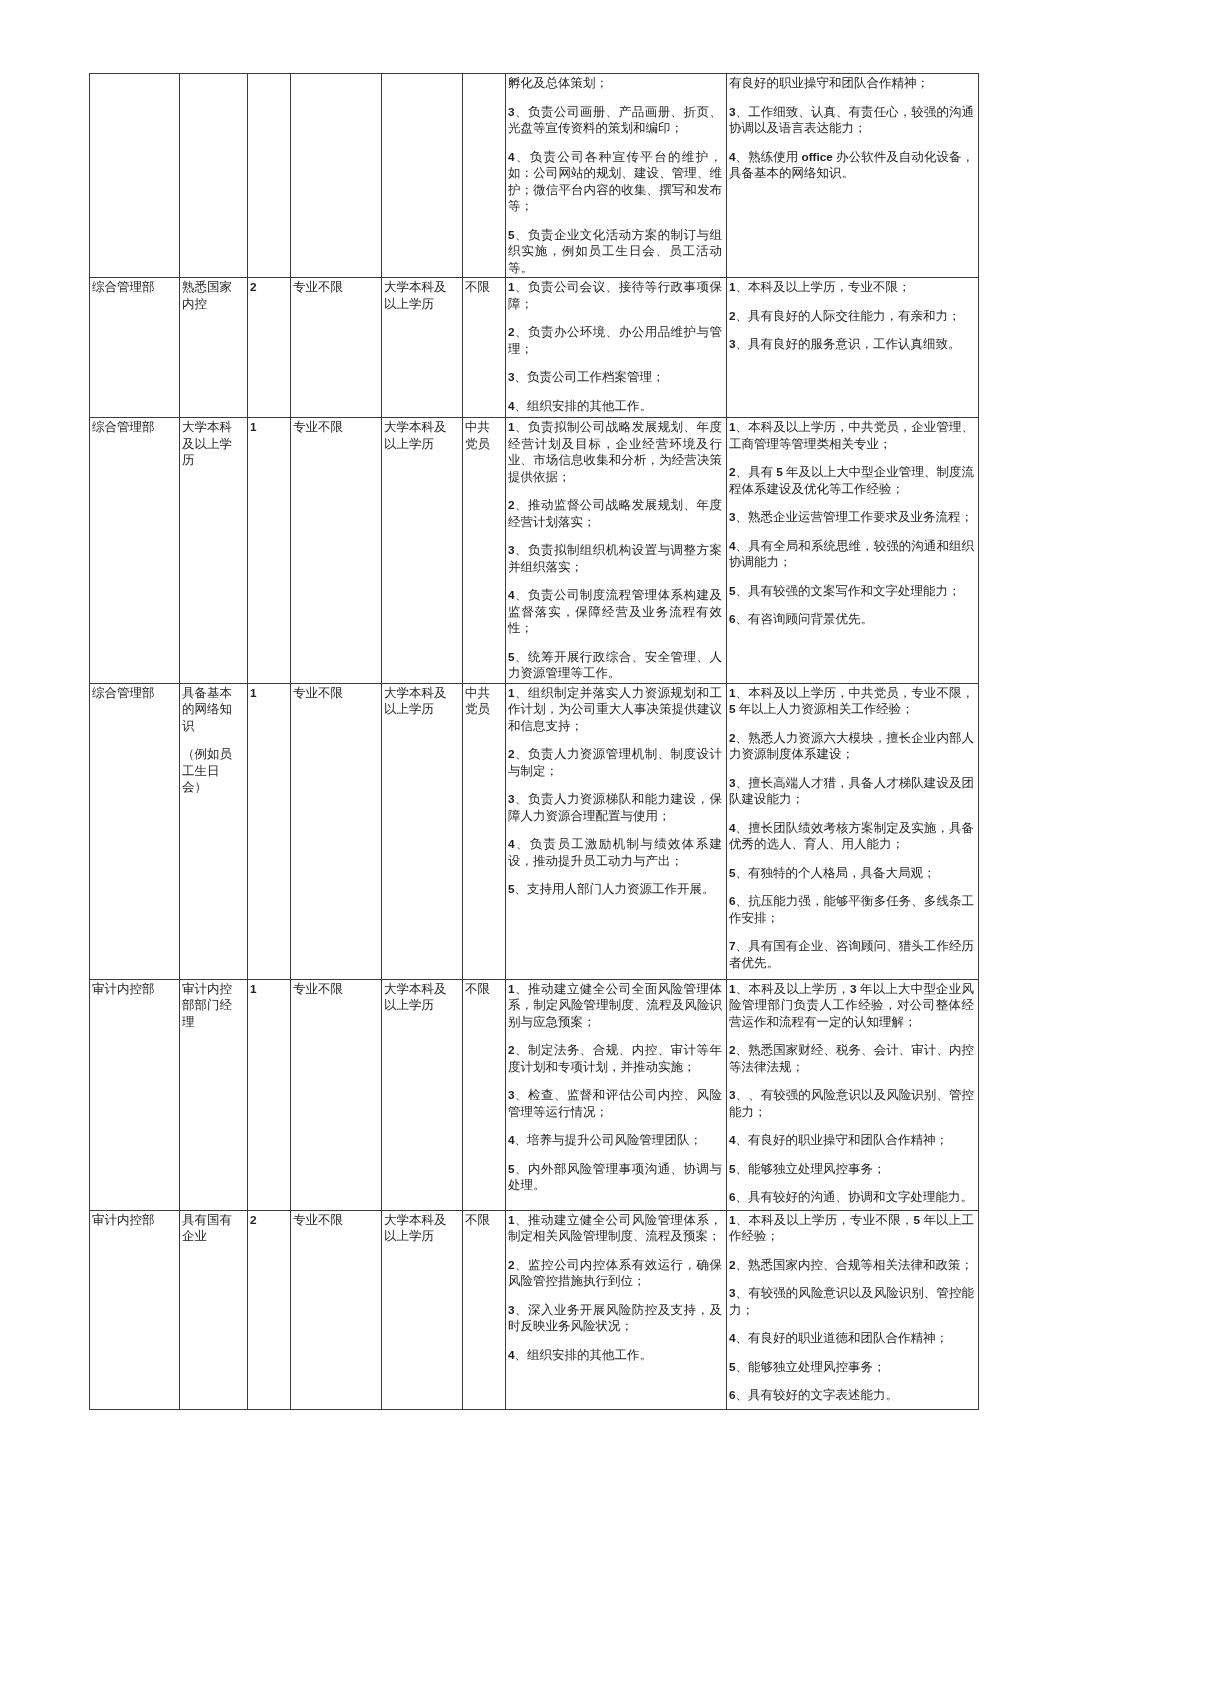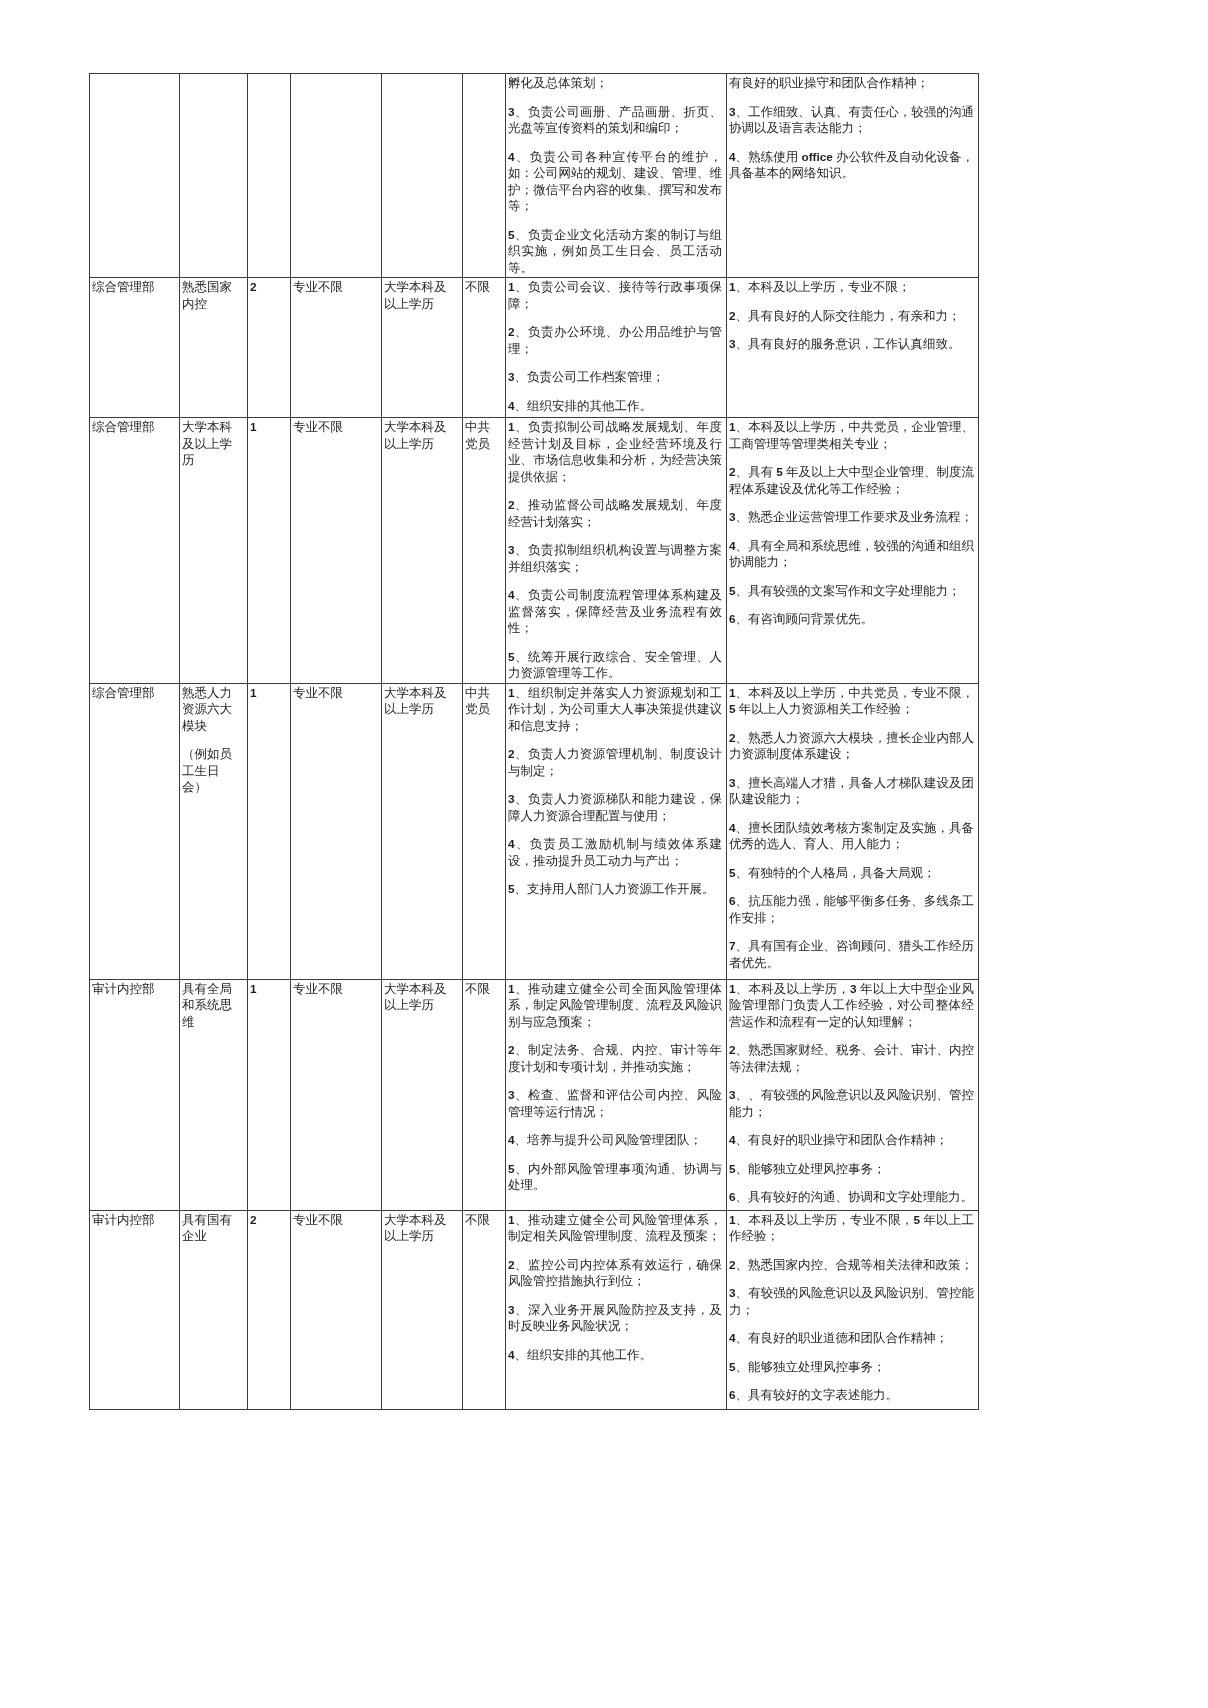--- a/index.html
+++ b/index.html
@@ -164,21 +164,21 @@
             <p><span class="latin">4</span>、具有全局和系统思维，较强的沟通和组织协调能力；</p>
             <p><span class="latin">5</span>、具有较强的文案写作和文字处理能力；</p>
             <p><span class="latin">6</span>、有咨询顾问背景优先。</p>
           </td>
         </tr>
         <tr>
           <td class="c-department">
             <p>综合管理部</p>
           </td>
           <td class="c-position">
-            <p>熟悉人力资源六大模块</p>
+            <p>具备基本的网络知识</p>
             <p>（例如员工生日会）</p>
           </td>
           <td class="c-headcount">
             <p><span class="latin">1</span></p>
           </td>
           <td class="c-major">
             <p>专业不限</p>
           </td>
           <td class="c-education">
             <p>大学本科及以上学历</p>
@@ -201,21 +201,21 @@
             <p><span class="latin">5</span>、有独特的个人格局，具备大局观；</p>
             <p><span class="latin">6</span>、抗压能力强，能够平衡多任务、多线条工作安排；</p>
             <p><span class="latin">7</span>、具有国有企业、咨询顾问、猎头工作经历者优先。</p>
           </td>
         </tr>
         <tr>
           <td class="c-department">
             <p>审计内控部</p>
           </td>
           <td class="c-position">
-            <p>具有全局和系统思维</p>
+            <p>审计内控部部门经理</p>
           </td>
           <td class="c-headcount">
             <p><span class="latin">1</span></p>
           </td>
           <td class="c-major">
             <p>专业不限</p>
           </td>
           <td class="c-education">
             <p>大学本科及以上学历</p>
           </td>

